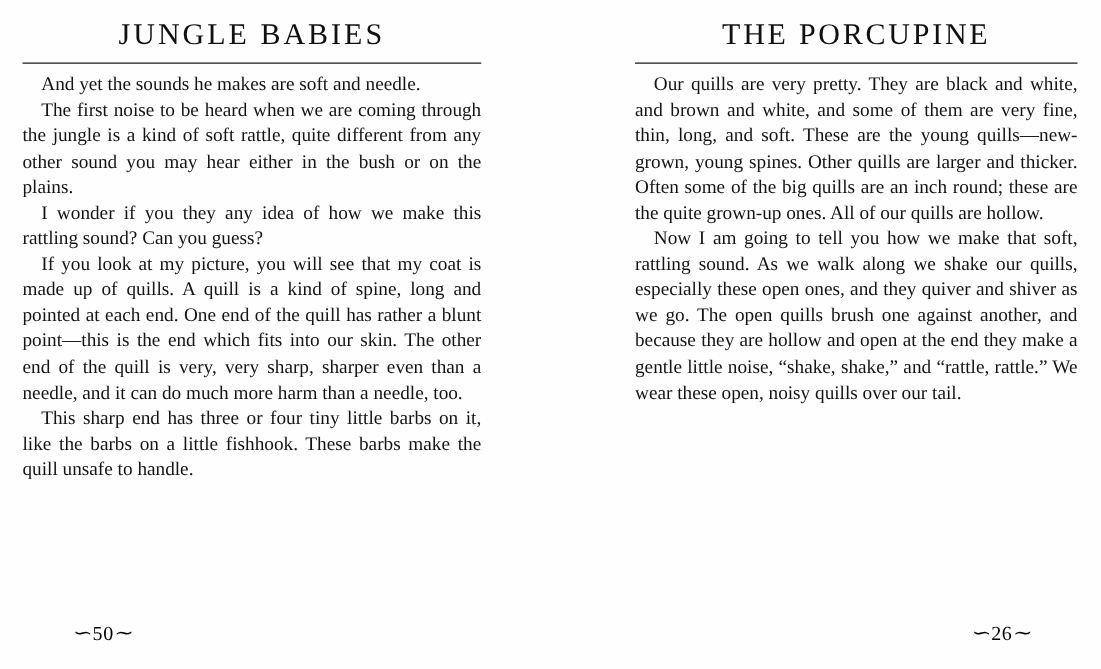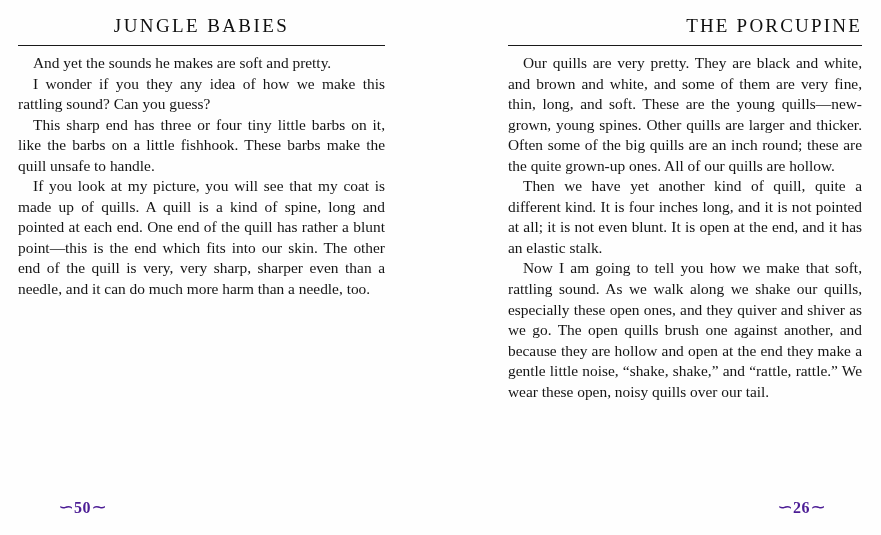--- a/index.html
+++ b/index.html
@@ -26,30 +26,30 @@
   .page {
     position: relative;
     height: 535px;
     box-sizing: border-box;
   }
   .page-left  { width: 440px; padding: 0 55px 0 18px; }
   .page-right { width: 441px; padding: 0 19px 0 68px; }
 
   .running-head {
     text-align: center;
-    font-size: 19px;
+    font-size: 24px;
     letter-spacing: 2.4px;
     font-variant: normal;
     text-transform: uppercase;
     padding-top: 16px;
     line-height: 1;
     white-space: nowrap;
     color: #101010;
   }
-  .page-right .running-head { letter-spacing: 2.2px; text-align: right; }
+  .page-right .running-head { letter-spacing: 2.2px; }
 
   .head-rule {
     height: 0;
     border-top: 1.6px solid #1a1a1a;
     margin-top: 10px;
     margin-bottom: 0px;
   }
 
   .body-text {
     margin-top: 7px;
@@ -64,22 +64,21 @@
     margin: 0;
     text-indent: 15px;
   }
 
   .folio {
     position: absolute;
     bottom: 18px;
     font-size: 16px;
     letter-spacing: 0.5px;
     white-space: nowrap;
-    color: #4c1d95;
-    font-weight: bold;
+    color: #000000;
   }
   .folio-left  { left: 60px; }
   .folio-right { right: 56px; }
   .folio .swash-l,
   .folio .swash-r {
     display: inline-block;
     font-size: 15px;
     vertical-align: 0.06em;
   }
   .folio .swash-l { transform: scaleX(1.25); margin-right: 1px; }
@@ -87,36 +86,36 @@
 </style>
 </head>
 <body>
 
 <div class="spread">
 
   <div class="page page-left">
     <div class="running-head">JUNGLE BABIES</div>
     <div class="head-rule"></div>
     <div class="body-text">
-      <p>And yet the sounds he makes are soft and pretty.</p>
+      <p>And yet the sounds he makes are soft and needle.</p>
+      <p>The first noise to be heard when we are coming through the jungle is a kind of soft rattle, quite different from any other sound you may hear either in the bush or on the plains.</p>
       <p>I wonder if you they any idea of how we make this rattling sound?  Can you guess?</p>
+      <p>If you look at my picture, you will see that my coat is made up of quills.  A quill is a kind of spine, long and pointed at each end.  One end of the quill has rather a blunt point—this is the end which fits into our skin.  The other end of the quill is very, very sharp, sharper even than a needle, and it can do much more harm than a needle, too.</p>
       <p>This sharp end has three or four tiny little barbs on it, like the barbs on a little fishhook.  These barbs make the quill unsafe to handle.</p>
-      <p>If you look at my picture, you will see that my coat is made up of quills.  A quill is a kind of spine, long and pointed at each end.  One end of the quill has rather a blunt point—this is the end which fits into our skin.  The other end of the quill is very, very sharp, sharper even than a needle, and it can do much more harm than a needle, too.</p>
     </div>
     <div class="folio folio-left">
       <span class="swash-l">∽</span><span>50</span><span class="swash-r">∼</span>
     </div>
   </div>
 
   <div class="page page-right">
     <div class="running-head">THE PORCUPINE</div>
     <div class="head-rule"></div>
     <div class="body-text">
       <p>Our quills are very pretty.  They are black and white, and brown and white, and some of them are very fine, thin, long, and soft.  These are the young quills—new-grown, young spines.  Other quills are larger and thicker.  Often some of the big quills are an inch round; these are the quite grown-up ones.  All of our quills are hollow.</p>
-      <p>Then we have yet another kind of quill, quite a different kind.  It is four inches long, and it is not pointed at all; it is not even blunt.  It is open at the end, and it has an elastic stalk.</p>
       <p>Now I am going to tell you how we make that soft, rattling sound.  As we walk along we shake our quills, especially these open ones, and they quiver and shiver as we go.  The open quills brush one against another, and because they are hollow and open at the end they make a gentle little noise, “shake, shake,” and “rattle, rattle.”  We wear these open, noisy quills over our tail.</p>
     </div>
     <div class="folio folio-right">
       <span class="swash-l">∽</span><span>26</span><span class="swash-r">∼</span>
     </div>
   </div>
 
 </div>
 
 </body></html>

